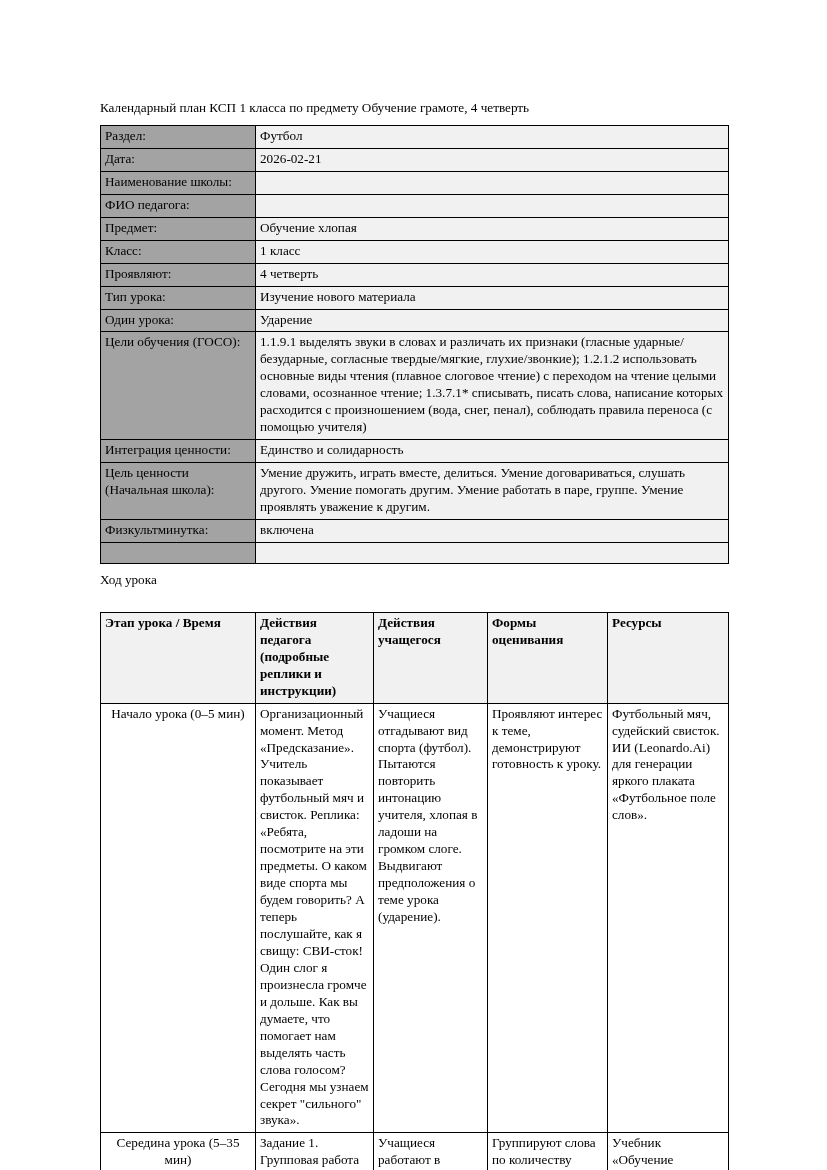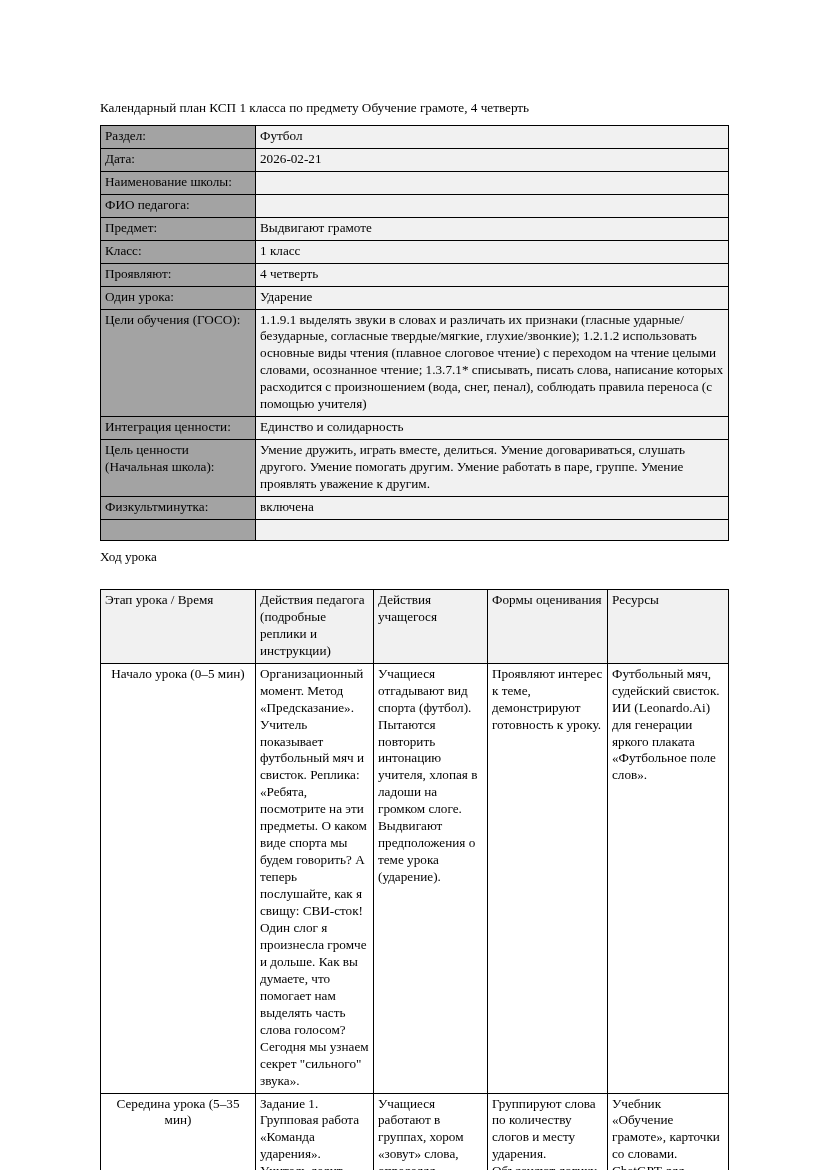--- a/index.html
+++ b/index.html
@@ -69,21 +69,21 @@
   #info-table td.value-cell { background: #f1f1f1; }
   #info-table tr.blank-row td { height: 15px; }
 
   
   #flow-table col.c1 { width: 155px; }
   #flow-table col.c2 { width: 118px; }
   #flow-table col.c3 { width: 114px; }
   #flow-table col.c4 { width: 120px; }
   #flow-table col.c5 { width: 121px; }
 
-  #flow-table th { background: #f1f1f1; }
+  #flow-table th { background: #f1f1f1; font-weight: bold; }
   #flow-table td { background: #ffffff; }
 
   
   #flow-table td.stage-cell { white-space: normal; text-align: center; }
 </style>
 </head>
 <body>
 
 <div class="page">
 
@@ -106,29 +106,33 @@
       <tr>
         <td class="label-cell">Наименование школы:</td>
         <td class="value-cell"></td>
       </tr>
       <tr>
         <td class="label-cell">ФИО педагога:</td>
         <td class="value-cell"></td>
       </tr>
       <tr>
         <td class="label-cell">Предмет:</td>
-        <td class="value-cell">Выдвигают грамоте</td>
+        <td class="value-cell">Обучение хлопая</td>
       </tr>
       <tr>
         <td class="label-cell">Класс:</td>
         <td class="value-cell">1 класс</td>
       </tr>
       <tr>
         <td class="label-cell">Проявляют:</td>
         <td class="value-cell">4 четверть</td>
+      </tr>
+      <tr>
+        <td class="label-cell">Тип урока:</td>
+        <td class="value-cell">Изучение нового материала</td>
       </tr>
       <tr>
         <td class="label-cell">Один урока:</td>
         <td class="value-cell">Ударение</td>
       </tr>
       <tr>
         <td class="label-cell">Цели обучения (ГОСО):</td>
         <td class="value-cell">1.1.9.1 выделять звуки в словах и различать их признаки (гласные ударные/безударные, согласные твердые/мягкие, глухие/звонкие); 1.2.1.2 использовать основные виды чтения (плавное слоговое чтение) с переходом на чтение целыми словами, осознанное чтение; 1.3.7.1* списывать, писать слова, написание которых расходится с произношением (вода, снег, пенал), соблюдать правила переноса (с помощью учителя)</td>
       </tr>
       <tr>

